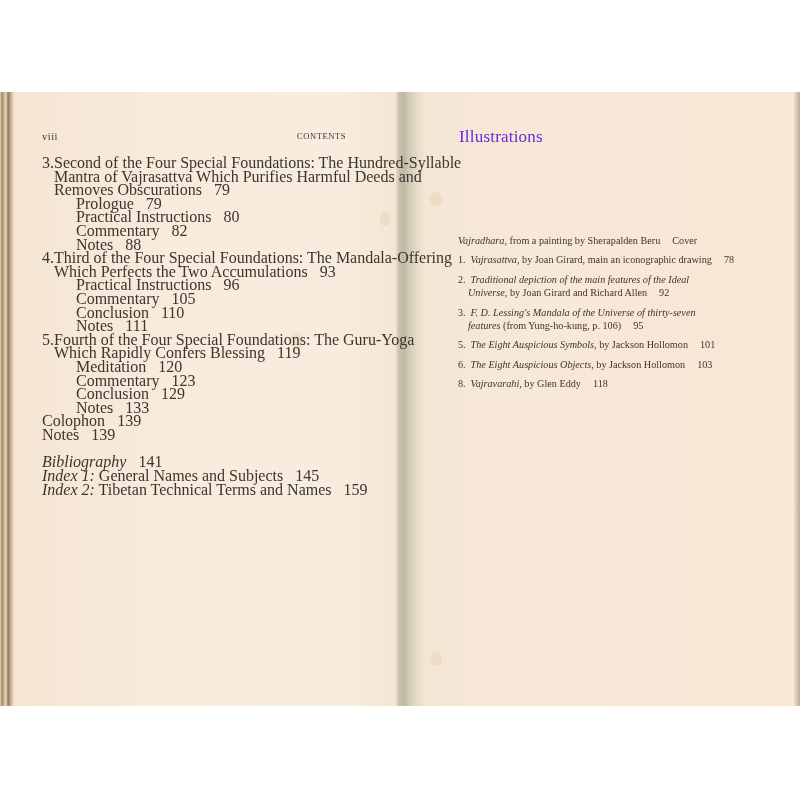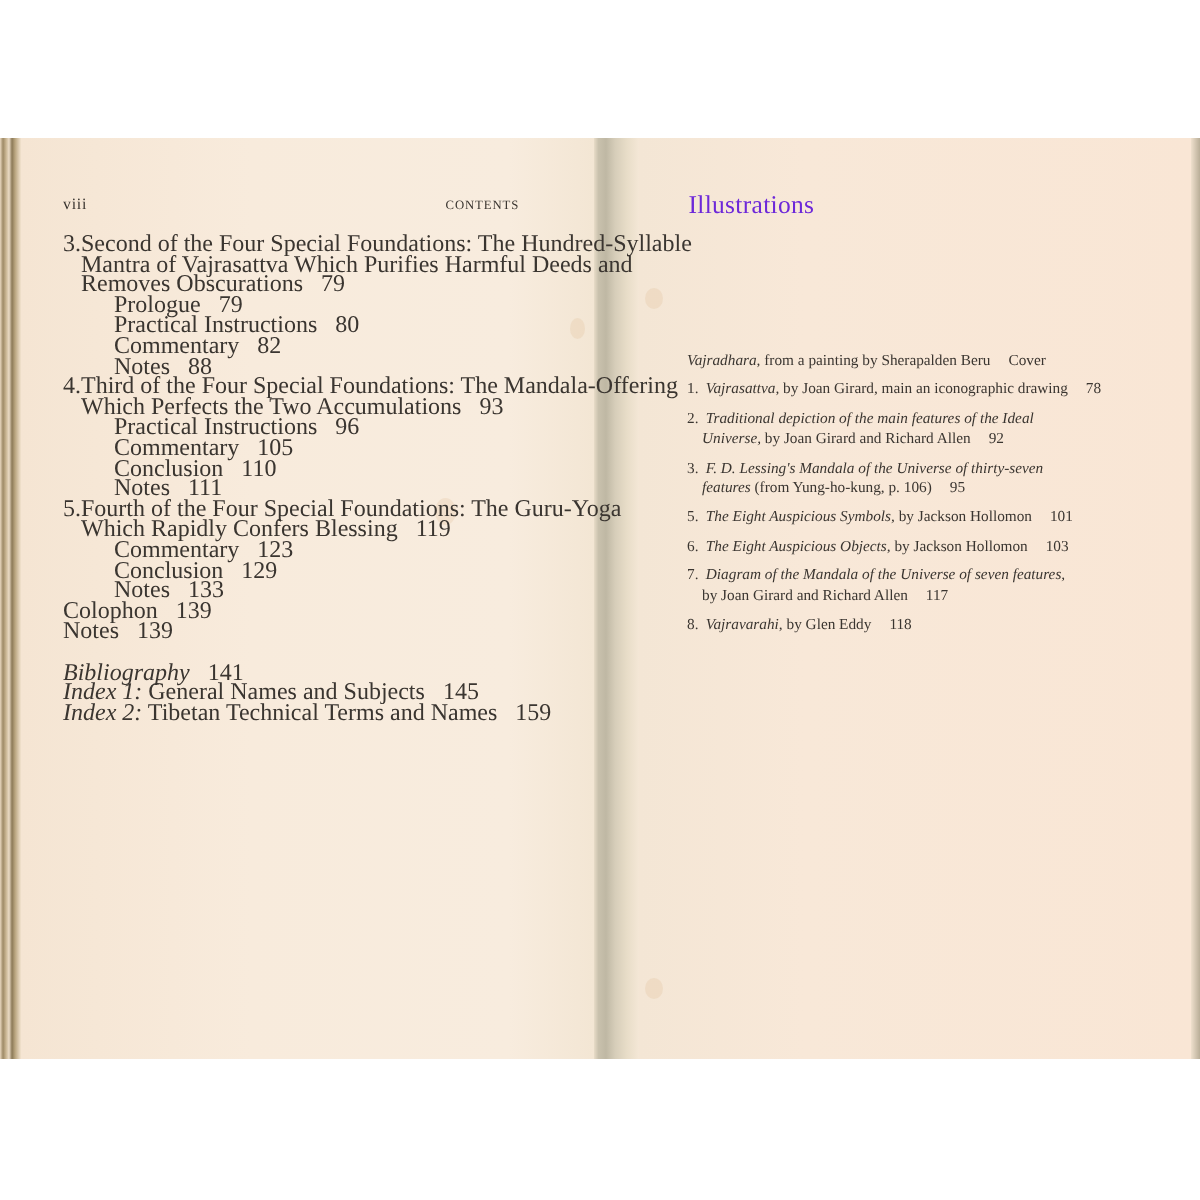--- a/index.html
+++ b/index.html
@@ -91,20 +91,21 @@
     <span class="toc-entry toc-cont"><span>Which Perfects the Two Accumulations</span><span class="pg">93</span></span>
     <span class="toc-entry toc-sub"><span>Practical Instructions</span><span class="pg">96</span></span>
     <span class="toc-entry toc-sub"><span>Commentary</span><span class="pg">105</span></span>
     <span class="toc-entry toc-sub"><span>Conclusion</span><span class="pg">110</span></span>
     <span class="toc-entry toc-sub"><span>Notes</span><span class="pg">111</span></span>
   </div>
 
   <div>
     <span class="toc-entry"><span class="toc-num">5.</span><span>Fourth of the Four Special Foundations: The Guru-Yoga</span></span>
     <span class="toc-entry toc-cont"><span>Which Rapidly Confers Blessing</span><span class="pg">119</span></span>
+    <span class="toc-entry toc-sub"><span>Meditation</span><span class="pg">120</span></span>
     <span class="toc-entry toc-sub"><span>Commentary</span><span class="pg">123</span></span>
     <span class="toc-entry toc-sub"><span>Conclusion</span><span class="pg">129</span></span>
     <span class="toc-entry toc-sub"><span>Notes</span><span class="pg">133</span></span>
   </div>
 
   <span class="toc-entry"><span>Colophon</span><span class="pg">139</span></span>
   <span class="toc-entry"><span>Notes</span><span class="pg">139</span></span>
   <div class="toc-gap"></div>
   <span class="toc-entry"><span class="it">Bibliography</span><span></span><span class="pg">141</span></span>
   <span class="toc-entry"><span class="it">Index 1:</span> <span>General Names and Subjects</span><span class="pg">145</span></span>
@@ -128,19 +129,15 @@
     <span class="line"><span class="illus-num">3.</span> <span class="it">F. D. Lessing's Mandala of the Universe of thirty-seven</span></span>
     <span class="line indent"><span class="it">features</span><span> (from Yung-ho-kung, p. 106)</span><span class="pg-r">95</span></span>
   </div>
   <div class="illus-item">
     <span class="line"><span class="illus-num">5.</span> <span class="it">The Eight Auspicious Symbols,</span><span> by Jackson Hollomon</span><span class="pg-r">101</span></span>
   </div>
   <div class="illus-item">
     <span class="line"><span class="illus-num">6.</span> <span class="it">The Eight Auspicious Objects,</span><span> by Jackson Hollomon</span><span class="pg-r">103</span></span>
   </div>
   <div class="illus-item">
-    <span class="line"><span class="illus-num">7.</span> <span class="it">Diagram of the Mandala of the Universe of seven features,</span></span>
-    <span class="line indent"><span>by Joan Girard and Richard Allen</span><span class="pg-r">117</span></span>
-  </div>
-  <div class="illus-item">
     <span class="line"><span class="illus-num">8.</span> <span class="it">Vajravarahi,</span><span> by Glen Eddy</span><span class="pg-r">118</span></span>
   </div>
 </div>
 
 </body></html>

